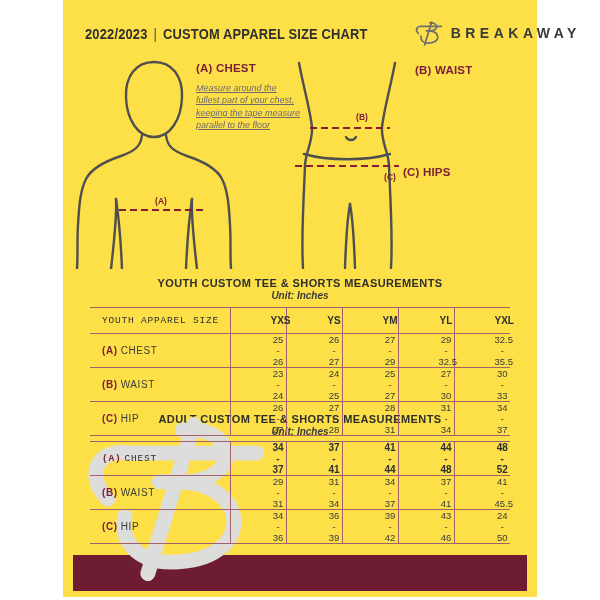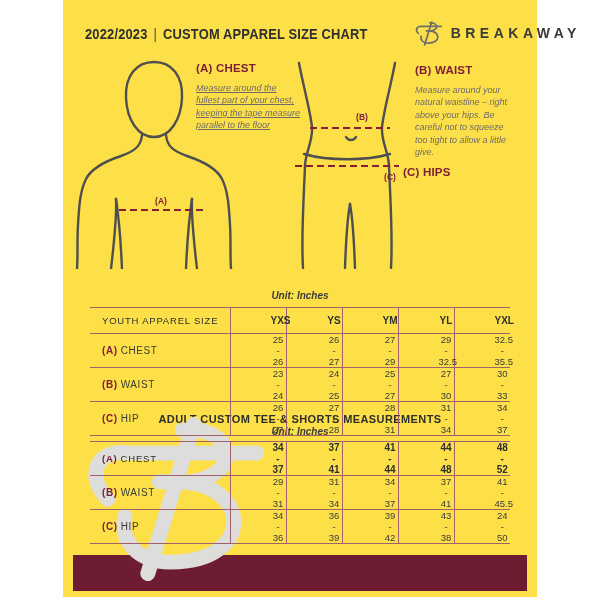--- a/index.html
+++ b/index.html
@@ -51,21 +51,21 @@
   }
   table.size-table{
     position:absolute;left:27px;width:420px;border-collapse:collapse;
     table-layout:fixed;color:#3a3a3a;z-index:2;
   }
   .size-table td{
     border-top:1px solid #a2606c;height:21px;text-align:center;
     vertical-align:middle;padding:0;font-size:9.5px;
   }
   .size-table tr:first-child td{height:25px;font-weight:bold;font-size:10px;color:#2f2f2f;}
-  .size-table tr:first-child td:first-child{font-weight:normal;font-size:9.5px;letter-spacing:.8px;}
+  .size-table tr:first-child td:first-child{font-weight:normal;font-size:9.5px;letter-spacing:.8px;font-family:Liberation Mono, monospace;}
   .size-table tr:last-child td{border-bottom:1px solid #a2606c;}
   .size-table td + td{border-left:1px solid #a2606c;padding-left:40px;}
   .size-table td.lbl{text-align:left;padding-left:12px;font-size:10px;letter-spacing:.6px;}
   .size-table .pfx{color:#7d2037;font-weight:bold;margin-right:3px;}
   
   .footer-bar{
     position:absolute;left:10px;top:555px;width:454px;height:36px;
     background:#6e1c32;
   }
   .watermark{
@@ -122,24 +122,24 @@
     <line x1="22" y1="71" x2="102" y2="71"></line>
     <text x="74" y="63" text-anchor="middle">(B)</text>
     <line x1="7" y1="109" x2="111" y2="109"></line>
     <text x="102" y="123" text-anchor="middle">(C)</text>
   </svg>
 
   <div class="guide-head" style="left:133px;top:62px;">(A) CHEST</div>
   <div class="guide-body" style="left:133px;top:82px;width:106px;text-decoration:underline;">Measure around the fullest part of your chest, keeping the tape measure parallel to the floor</div>
 
   <div class="guide-head" style="left:352px;top:64px;">(B) WAIST</div>
-  <div class="guide-body" style="left:352px;top:84px;width:102px;">Measure around your natural waistline – right above your hips. Be careful not to squeeze too tight to allow a little give.</div>
 
   <div class="guide-head" style="left:340px;top:166px;">(C) HIPS</div>
 
+  <div class="tbl-title" style="top:277px;">YOUTH CUSTOM TEE &amp; SHORTS MEASUREMENTS</div>
   <div class="tbl-unit" style="top:290px;">Unit: Inches</div>
 
   <table class="size-table" style="top:307px;">
     <colgroup>
         <col style="width:140px">
         <col span="5">
       </colgroup>
     <tbody>
         <tr>
       <td class="lbl">YOUTH APPAREL SIZE</td>
@@ -199,21 +199,21 @@
       <td>31 - 34</td>
       <td>34 - 37</td>
       <td>37 - 41</td>
       <td>41 - 45.5</td>
     </tr>
     <tr>
       <td class="lbl"><span class="pfx">(C)</span><span>HIP</span></td>
       <td>34 - 36</td>
       <td>36 - 39</td>
       <td>39 - 42</td>
-      <td>43 - 38</td>
+      <td>43 - 46</td>
       <td>24 - 50</td>
     </tr>
   </tbody>
     </table>
 
   <svg class="watermark" viewBox="0 0 34 30">
     <use href="#bk-logo"></use>
   </svg>
   <div class="footer-bar"></div>
 

